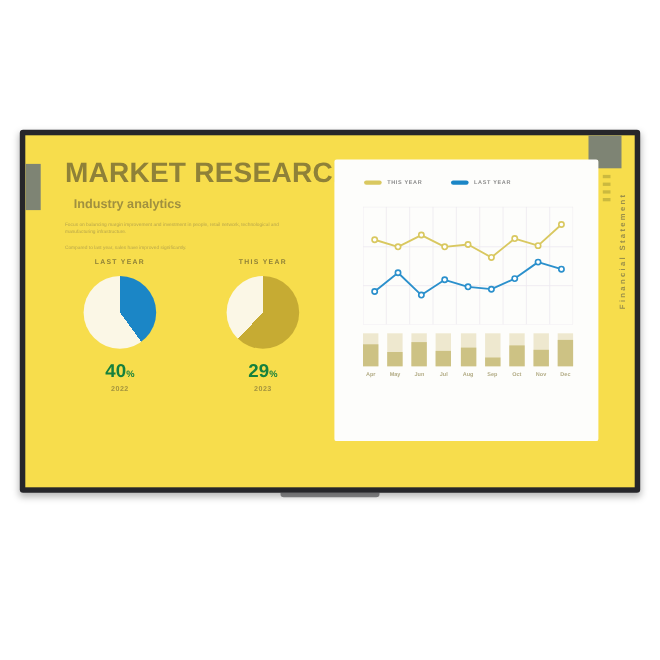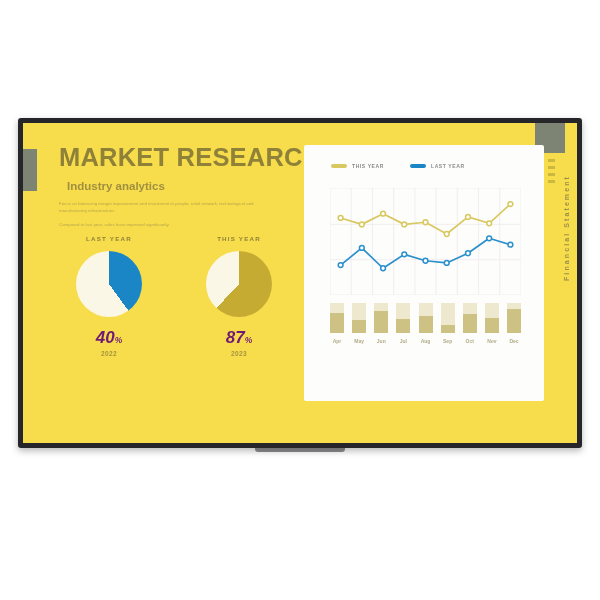--- a/index.html
+++ b/index.html
@@ -119,23 +119,22 @@
   }
   .pie{
     width:66px;height:66px;
     border-radius:50%;
     margin:0 auto;
   }
   .pie-pct{
     margin-top:12px;
     font-size:17px;
     font-weight:700;
-    color:#701a75;
+    color:#15803d;
     line-height:1;
-    font-style:italic;
   }
   .pie-pct small{font-size:8.5px;font-weight:700;}
   .pie-year{
     margin-top:4px;
     font-size:6.5px;
     color:#a4943f;
     font-weight:600;
     letter-spacing:.4px;
   }
 
@@ -222,21 +221,21 @@
       <div class="pie-block">
         <div class="pie-cap">LAST YEAR</div>
         <div class="pie" id="pie-0" style="background: conic-gradient(rgb(27, 134, 198) 0deg, rgb(27, 134, 198) 144deg, rgb(251, 247, 230) 144deg, rgb(251, 247, 230) 360deg);"></div>
         <div class="pie-pct"><span>40</span><small>%</small></div>
         <div class="pie-year">2022</div>
       </div>
 
       <div class="pie-block">
         <div class="pie-cap">THIS YEAR</div>
         <div class="pie" id="pie-1" style="background: conic-gradient(rgb(198, 171, 51) 0deg, rgb(198, 171, 51) 223.2deg, rgb(251, 247, 230) 223.2deg, rgb(251, 247, 230) 360deg);"></div>
-        <div class="pie-pct"><span>87</span><small>%</small></div>
+        <div class="pie-pct"><span>29</span><small>%</small></div>
         <div class="pie-year">2023</div>
       </div>
 
     </div>
 
     <div id="card">
 
       <div id="legend">
         <div class="leg">
           <span class="sw" id="sw-0" style="background: rgb(217, 200, 96);"></span>

